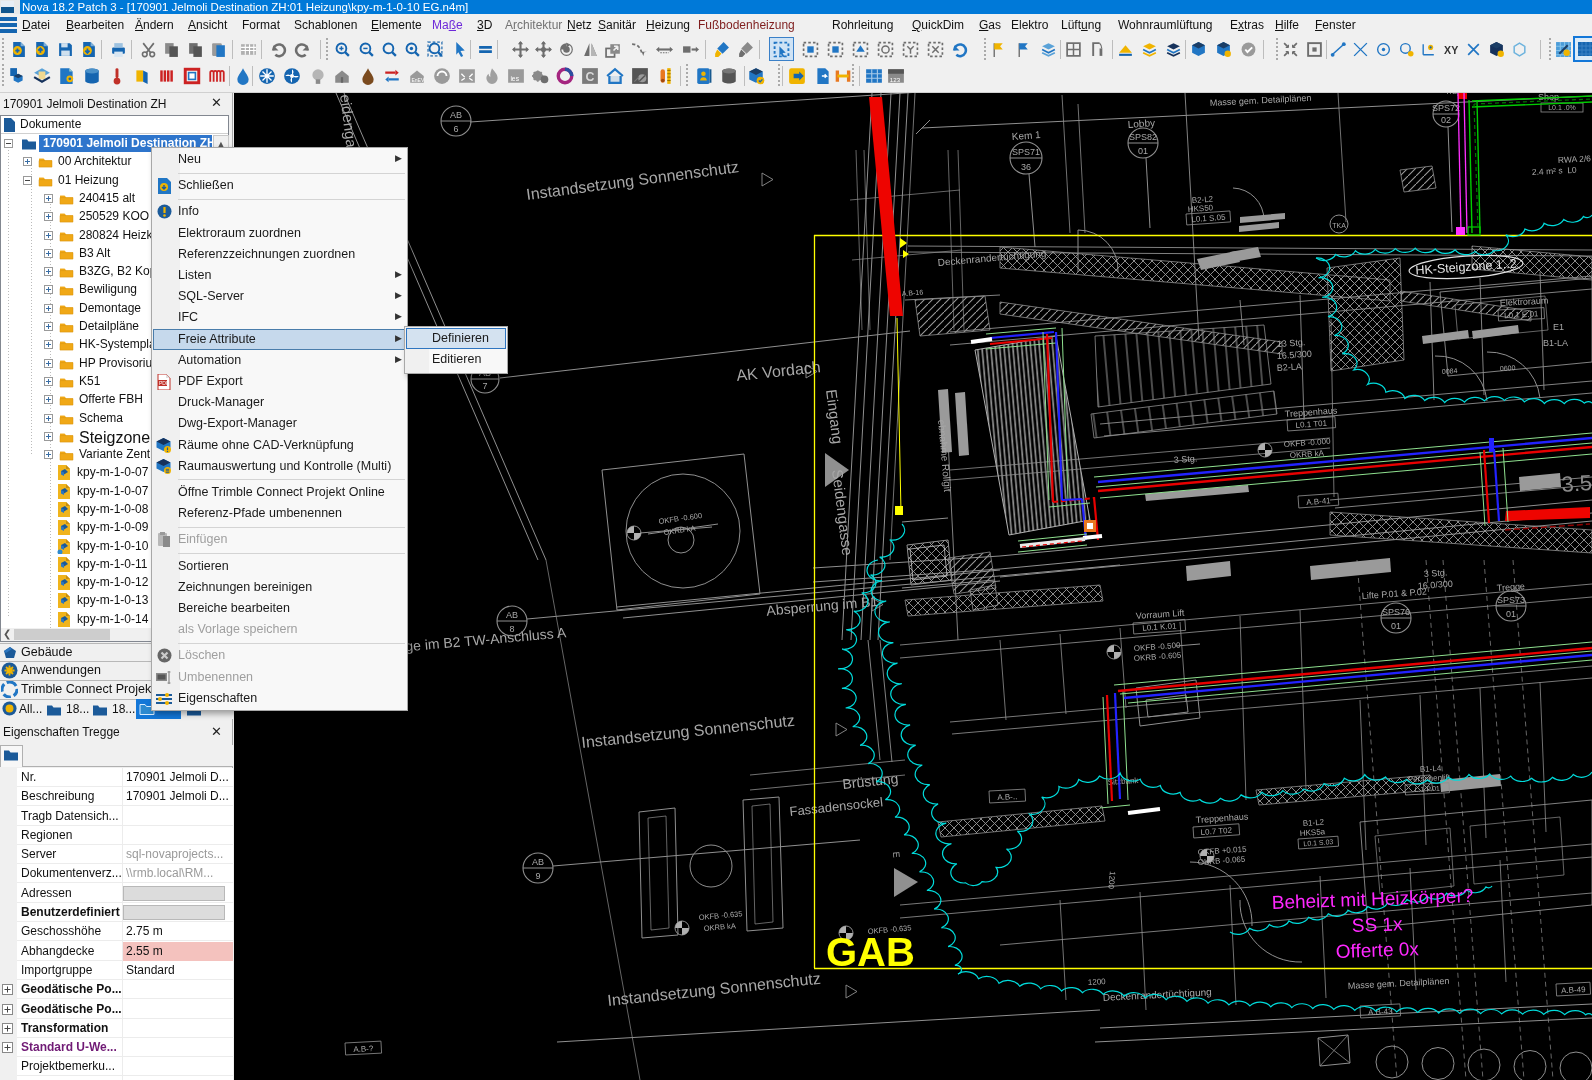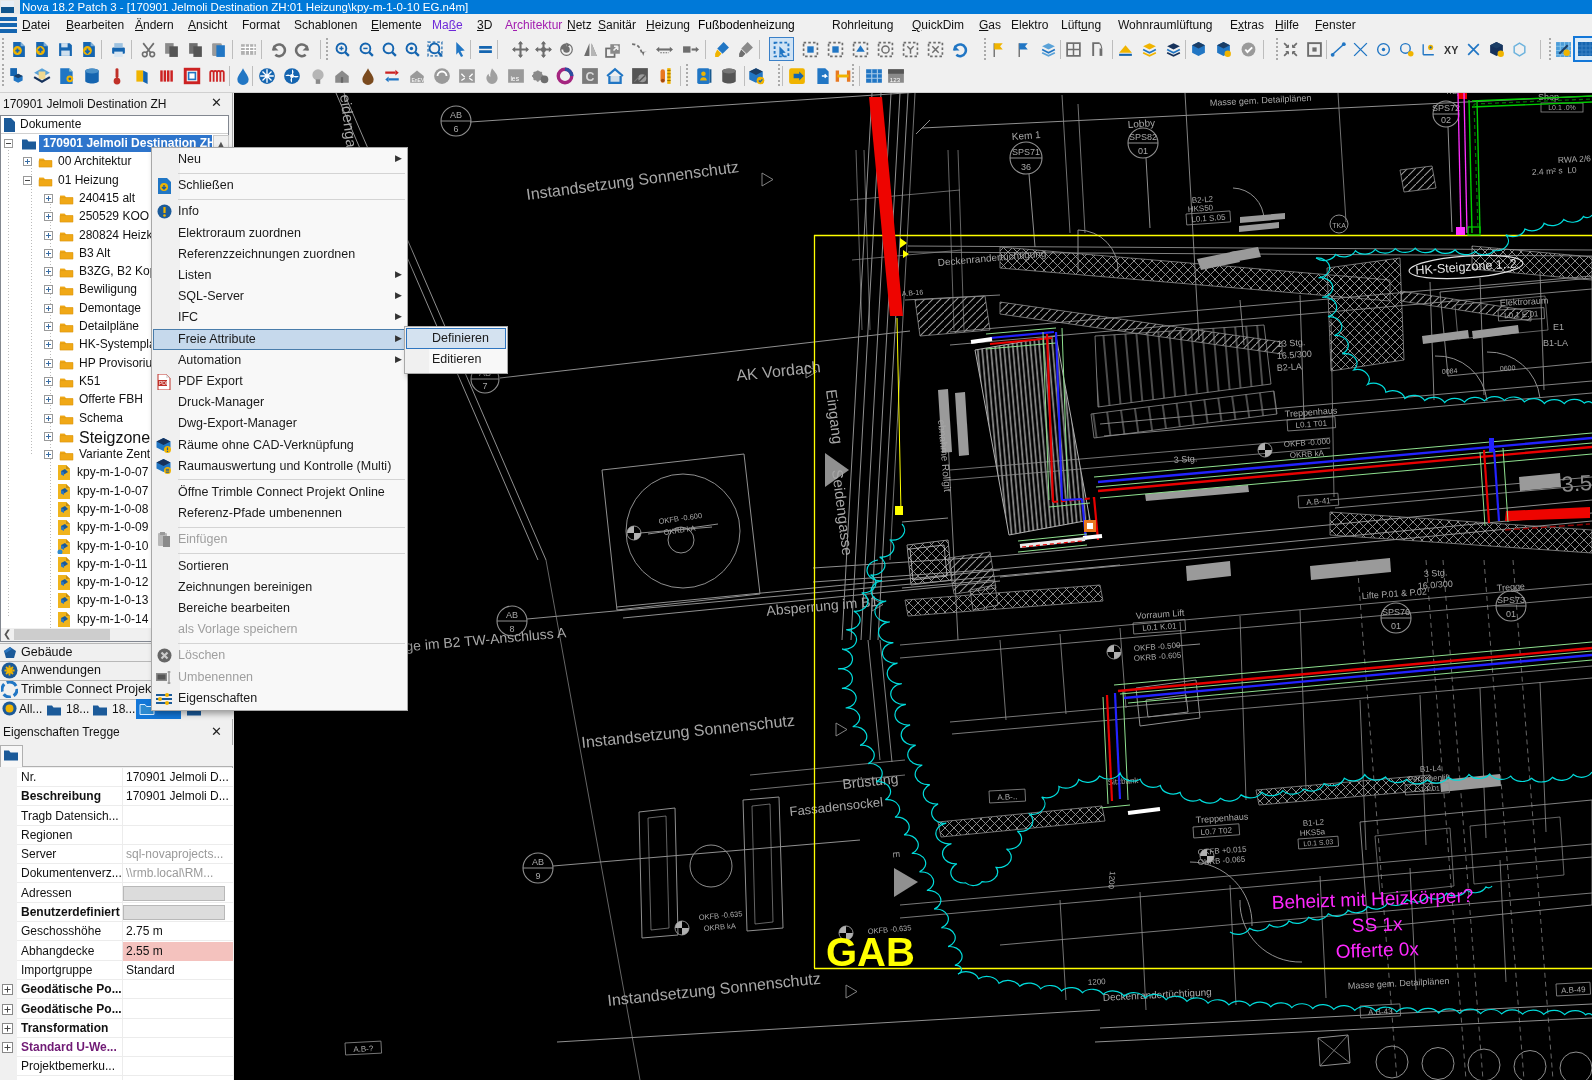--- a/index.html
+++ b/index.html
@@ -19,25 +19,25 @@
   </div>
 <div class="tx" style="left:22px;top:14px;font-size:12px;color:#111;line-height:22px"><span style="text-decoration:underline">D</span>atei</div>
 <div class="tx" style="left:66px;top:14px;font-size:12px;color:#111;line-height:22px"><span style="text-decoration:underline">B</span>earbeiten</div>
 <div class="tx" style="left:135px;top:14px;font-size:12px;color:#111;line-height:22px"><span style="text-decoration:underline">Ä</span>ndern</div>
 <div class="tx" style="left:188px;top:14px;font-size:12px;color:#111;line-height:22px"><span style="text-decoration:underline">A</span>nsicht</div>
 <div class="tx" style="left:242px;top:14px;font-size:12px;color:#111;line-height:22px">Format</div>
 <div class="tx" style="left:294px;top:14px;font-size:12px;color:#111;line-height:22px">Schablonen</div>
 <div class="tx" style="left:371px;top:14px;font-size:12px;color:#111;line-height:22px"><span style="text-decoration:underline">E</span>lemente</div>
 <div class="tx" style="left:432px;top:14px;font-size:12px;color:#6d28d9;line-height:22px">Ma<span style="text-decoration:underline">ß</span>e</div>
 <div class="tx" style="left:477px;top:14px;font-size:12px;color:#111;line-height:22px"><span style="text-decoration:underline">3</span>D</div>
-<div class="tx" style="left:505px;top:14px;font-size:12px;color:#a21caf;line-height:22px">A<span style="text-decoration:underline">r</span>chitektur</div>
+<div class="tx" style="left:505px;top:14px;font-size:12px;color:#737373;line-height:22px">A<span style="text-decoration:underline">r</span>chitektur</div>
 <div class="tx" style="left:567px;top:14px;font-size:12px;color:#111;line-height:22px"><span style="text-decoration:underline">N</span>etz</div>
 <div class="tx" style="left:598px;top:14px;font-size:12px;color:#111;line-height:22px"><span style="text-decoration:underline">S</span>anitär</div>
 <div class="tx" style="left:646px;top:14px;font-size:12px;color:#111;line-height:22px"><span style="text-decoration:underline">H</span>eizung</div>
-<div class="tx" style="left:698px;top:14px;font-size:12px;color:#000000;line-height:22px">Fußbodenheizung</div>
+<div class="tx" style="left:698px;top:14px;font-size:12px;color:#7f1d1d;line-height:22px">Fußbodenheizung</div>
 <div class="tx" style="left:832px;top:14px;font-size:12px;color:#111;line-height:22px">Rohrleitung</div>
 <div class="tx" style="left:912px;top:14px;font-size:12px;color:#111;line-height:22px"><span style="text-decoration:underline">Q</span>uickDim</div>
 <div class="tx" style="left:979px;top:14px;font-size:12px;color:#111;line-height:22px"><span style="text-decoration:underline">G</span>as</div>
 <div class="tx" style="left:1011px;top:14px;font-size:12px;color:#111;line-height:22px">Elektro</div>
 <div class="tx" style="left:1061px;top:14px;font-size:12px;color:#111;line-height:22px">Lüft<span style="text-decoration:underline">u</span>ng</div>
 <div class="tx" style="left:1118px;top:14px;font-size:12px;color:#111;line-height:22px">Wohnraumlüftung</div>
 <div class="tx" style="left:1230px;top:14px;font-size:12px;color:#111;line-height:22px">E<span style="text-decoration:underline">x</span>tras</div>
 <div class="tx" style="left:1275px;top:14px;font-size:12px;color:#111;line-height:22px"><span style="text-decoration:underline">H</span>ilfe</div>
 <div class="tx" style="left:1315px;top:14px;font-size:12px;color:#111;line-height:22px"><span style="text-decoration:underline">F</span>enster</div>
 <div class="abs" style="left:0;top:36px;width:1592px;height:26px;background:#f0f0f0"></div>
@@ -1235,21 +1235,21 @@
 <div class="abs" style="left:0;top:745px;width:23px;height:22px;background:#f7f7f7;border:1px solid #b0b0b0;border-bottom:none"></div>
 <svg class="abs" style="left:3px;top:748px" width="16" height="13" viewBox="0 0 16 13">
     <path d="M1 2.5h5l1.5 2H15v8H1z" fill="#1b5a99"></path>
   </svg>
 <div class="abs" style="left:23px;top:766px;width:210px;height:1px;background:#b0b0b0"></div>
 <div class="abs" style="left:17px;top:768px;width:216px;height:312px;background:#fff"></div>
 <div class="abs" style="left:17px;top:786px;width:216px;height:1px;background:#ececec"></div>
 <div class="tx" style="left:21px;top:770px;font-size:12px;color:#111;font-weight:normal">Nr.</div>
 <div class="tx" style="left:126px;top:770px;font-size:12px;color:#111">170901 Jelmoli D...</div>
 <div class="abs" style="left:17px;top:805px;width:216px;height:1px;background:#ececec"></div>
-<div class="tx" style="left:21px;top:789px;font-size:12px;color:#111;font-weight:bold">Beschreibung</div>
+<div class="tx" style="left:21px;top:789px;font-size:12px;color:#111;font-weight:normal">Beschreibung</div>
 <div class="tx" style="left:126px;top:789px;font-size:12px;color:#111">170901 Jelmoli D...</div>
 <div class="abs" style="left:17px;top:825px;width:216px;height:1px;background:#ececec"></div>
 <div class="tx" style="left:21px;top:809px;font-size:12px;color:#111;font-weight:normal">Tragb Datensich...</div>
 <div class="abs" style="left:17px;top:844px;width:216px;height:1px;background:#ececec"></div>
 <div class="tx" style="left:21px;top:828px;font-size:12px;color:#111;font-weight:normal">Regionen</div>
 <div class="abs" style="left:17px;top:863px;width:216px;height:1px;background:#ececec"></div>
 <div class="tx" style="left:21px;top:847px;font-size:12px;color:#111;font-weight:normal">Server</div>
 <div class="tx" style="left:126px;top:847px;font-size:12px;color:#9a9a9a">sql-novaprojects...</div>
 <div class="abs" style="left:17px;top:882px;width:216px;height:1px;background:#ececec"></div>
 <div class="tx" style="left:21px;top:866px;font-size:12px;color:#111;font-weight:normal">Dokumentenverz...</div>

